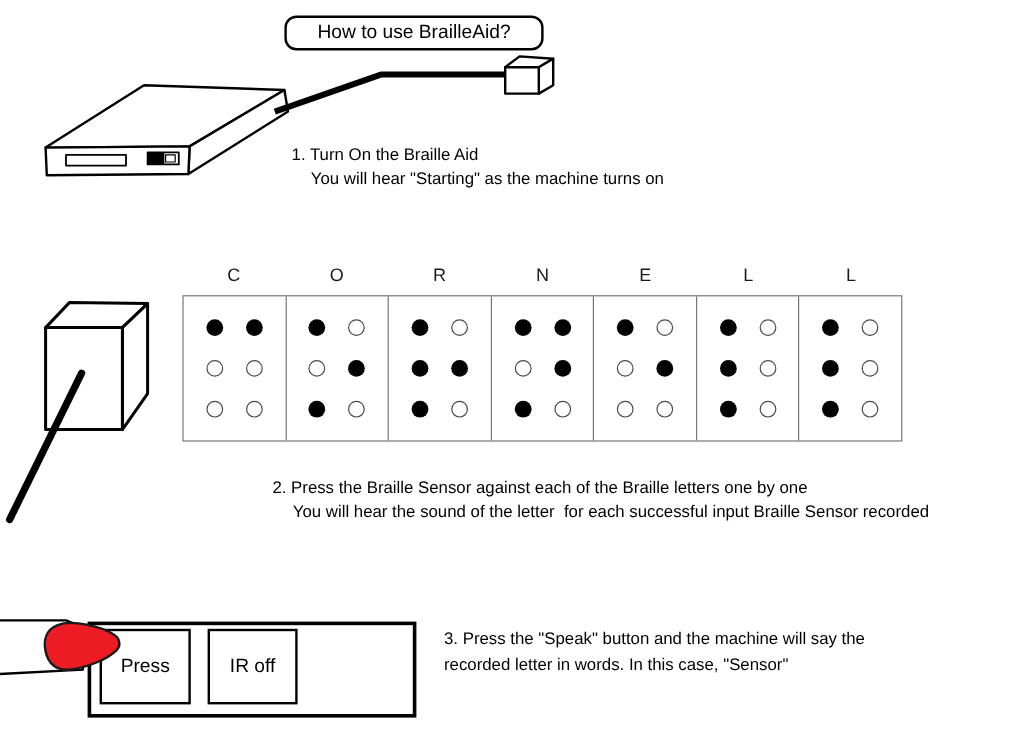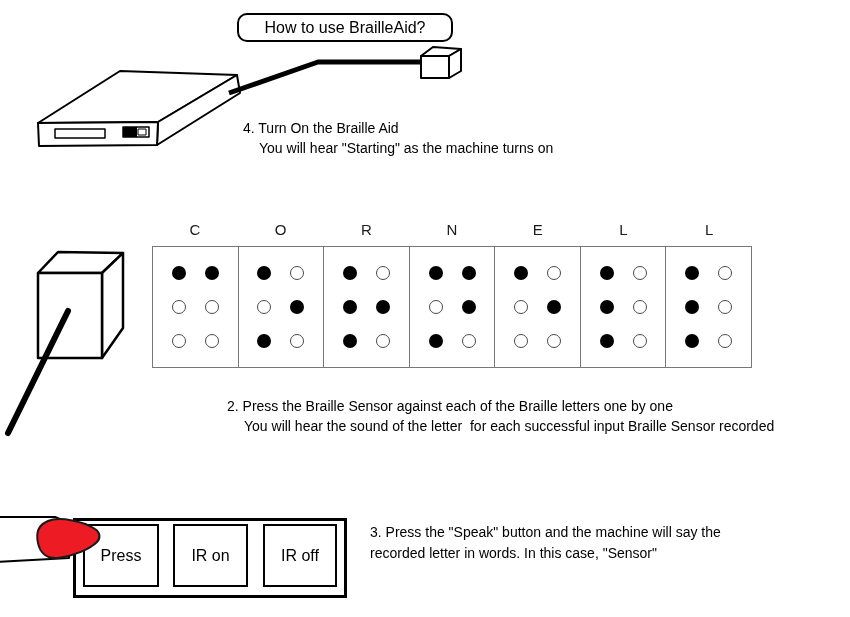--- a/index.html
+++ b/index.html
@@ -55,21 +55,21 @@
 </head>
 <body>
 
 <div class="canvas">
 
   <div class="title-bubble">
     <span>How to use BrailleAid?</span>
   </div>
 
   <div class="step step1">
-    <div class="step-line">4. Turn On the Braille Aid</div>
+    <div class="step-line">1. Turn On the Braille Aid</div>
     <div class="step-line indent">You will hear "Starting" as the machine turns on</div>
   </div>
 
   <div class="braille-chart">
     <div class="b-letters">
         <div class="b-letter">C</div>
         <div class="b-letter">O</div>
         <div class="b-letter">R</div>
         <div class="b-letter">N</div>
         <div class="b-letter">E</div>
@@ -136,21 +136,20 @@
       </div>
   </div>
 
   <div class="step step2">
     <div class="step-line">2. Press the Braille Sensor against each of the Braille letters one by one</div>
     <div class="step-line indent">You will hear the sound of the letter  for each successful input Braille Sensor recorded</div>
   </div>
 
   <div class="button-panel">
       <div class="device-button">Press</div>
-      <div class="device-button">IR on</div>
       <div class="device-button">IR off</div>
     </div>
 
   <div class="step step3">
     <div class="step-line">3. Press the "Speak" button and the machine will say the</div>
     <div class="step-line">recorded letter in words. In this case, "Sensor"</div>
   </div>
 
   <svg class="draw-layer" width="850" height="617" viewBox="0 0 850 617">
 

